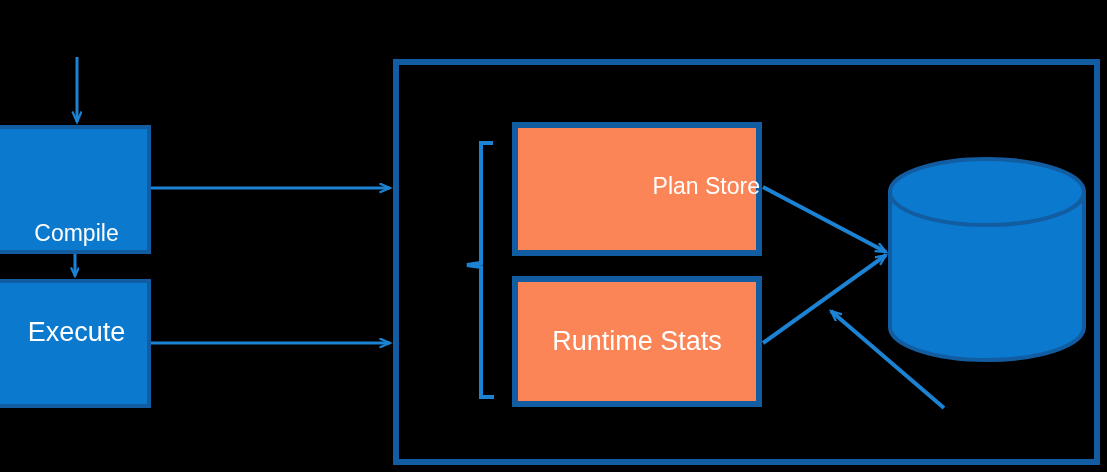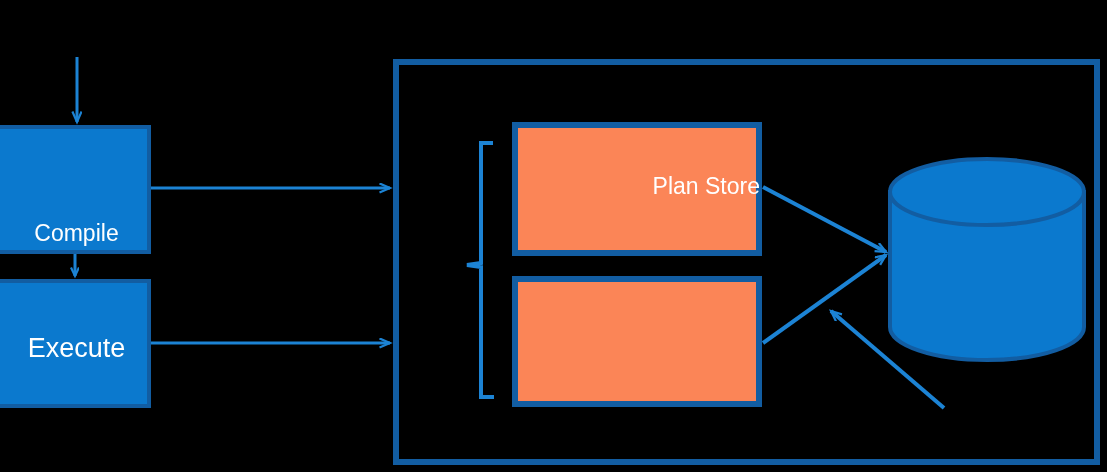--- a/index.html
+++ b/index.html
@@ -28,21 +28,21 @@
     position: absolute;
     color: #ffffff;
     font-family: "Liberation Sans", sans-serif;
     font-weight: 400;
     text-align: center;
     line-height: 1.18;
     pointer-events: none;
     white-space: pre;
   }
   .lbl-compile  { left: 2px;   top: 172px; width: 149px; font-size: 23px; margin-top: 48px; }
-  .lbl-execute  { left: 2px;   top: 333px; width: 149px; font-size: 27px; text-align: center; }
+  .lbl-execute  { left: 2px;   top: 317px; width: 149px; font-size: 27px; text-align: center; }
   .lbl-plan     { left: 514px; top: 173px; width: 246px; font-size: 23px; text-align: right; }
   .lbl-runtime  { left: 514px; top: 326px; width: 246px; font-size: 27px; }
   .lbl-cyl      { left: 888px; top: 234px; width: 194px; font-size: 26px; }
 </style>
 </head>
 <body>
 
 <div id="canvas">
 
   <svg id="diagram-svg" viewBox="0 0 1107 472">
@@ -88,17 +88,18 @@
       <ellipse cx="987" cy="192" rx="97" ry="33" fill="#0B79CE" stroke="#125DA2" stroke-width="4"></ellipse>
     </g>
   </svg>
 
   <div class="node-label lbl-compile">Compile</div>
 
   <div class="node-label lbl-execute">Execute</div>
 
   <div class="node-label lbl-plan">Plan Store</div>
 
+  <div class="node-label lbl-runtime">Runtime Stats</div>
 
   <div class="node-label lbl-cyl">
   </div>
 
 </div>
 
 </body></html>

